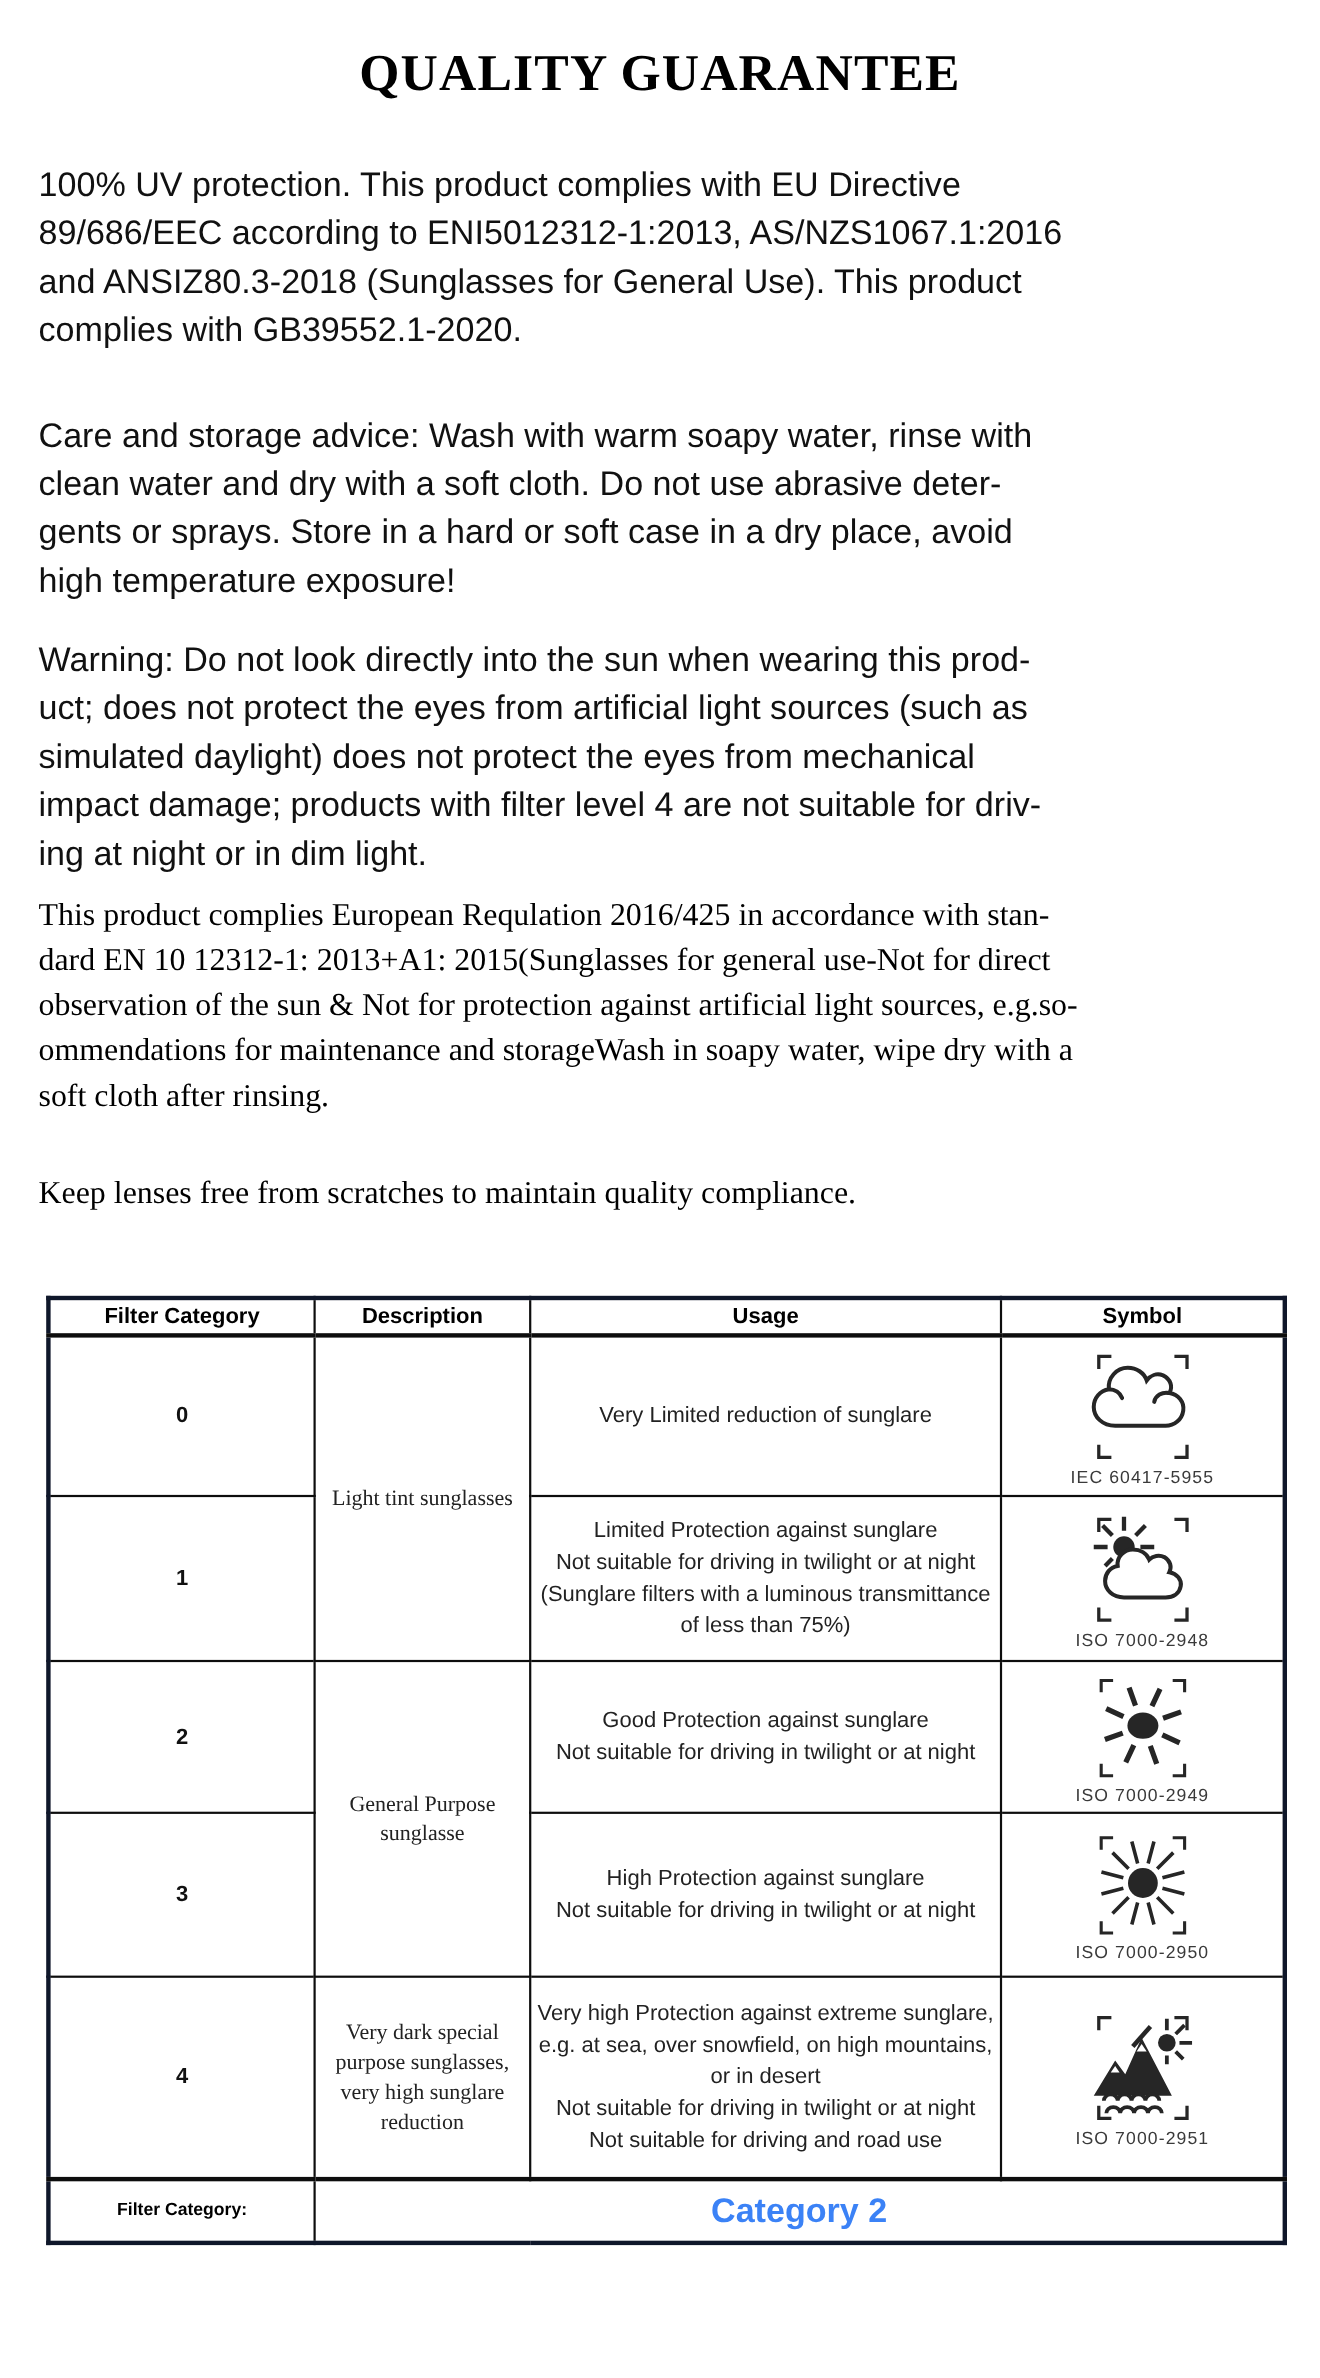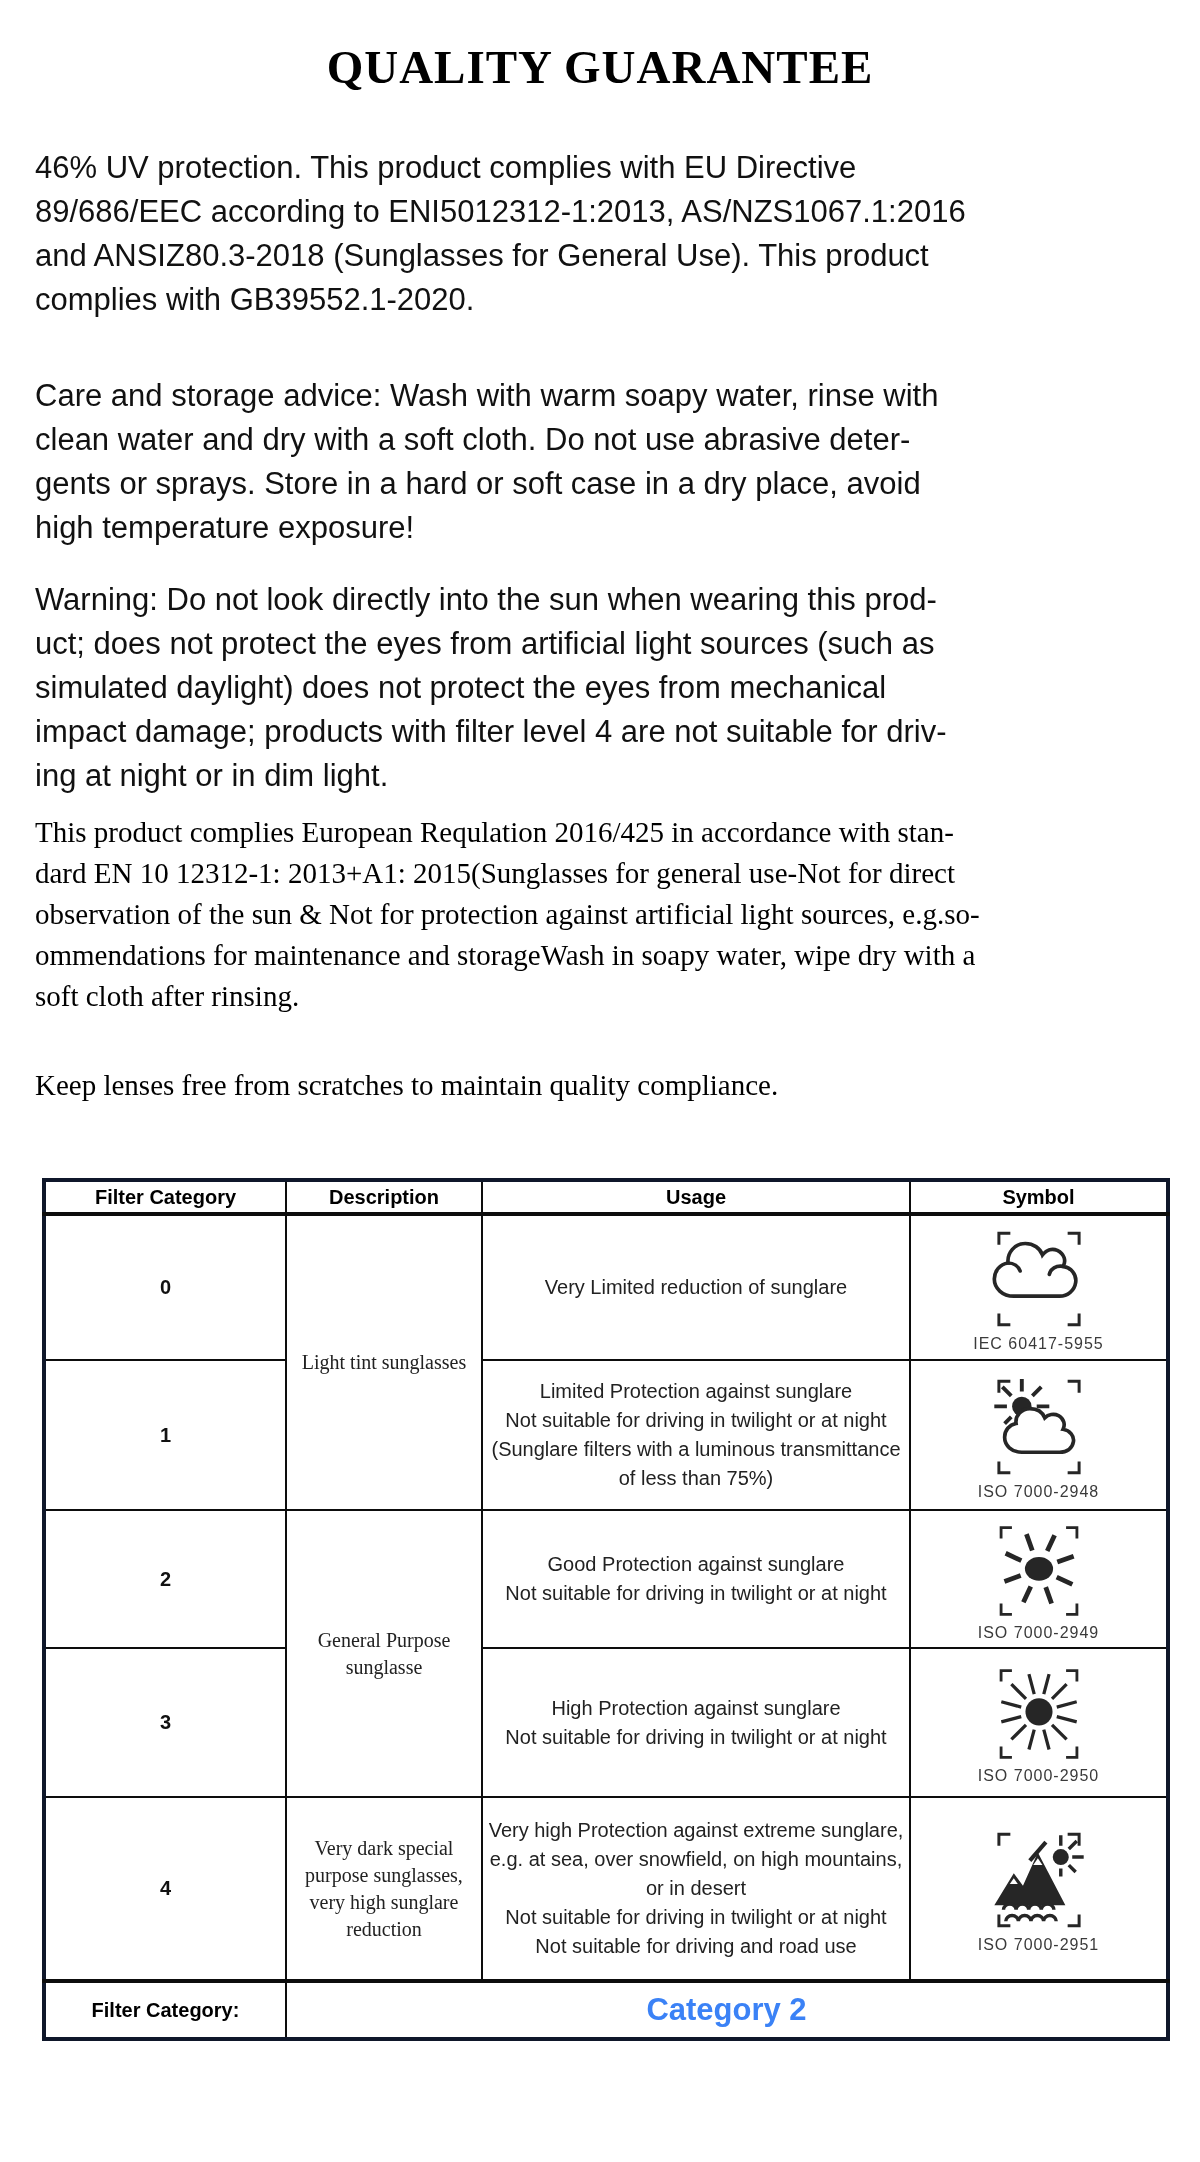--- a/index.html
+++ b/index.html
@@ -36,32 +36,32 @@
   }
   tr.rh0{height:146px;} tr.rh1{height:150px;} tr.rh2{height:138px;}
   tr.rh3{height:149px;} tr.rh4{height:184px;} tr.rhf{height:58px;}
   td.cat{font-weight:700;font-size:20px;color:#111;}
   td.desc{font-size:20px;line-height:27px;color:#222;font-family:Liberation Serif, serif;}
   td.usage{font-size:20px;line-height:29px;color:#222;}
   td.sym{vertical-align:middle;}
   td.sym svg{display:block;margin:2px auto 0 auto;}
   .caption{font-size:16px;letter-spacing:1px;color:#3a3a3a;margin-top:1px;}
   tr.footer td{border-top:4px solid #0d0d0d;}
-  td.flabel{font-weight:700;font-size:20px;text-align:left;padding-left:4px;color:#000;}
+  td.flabel{font-weight:700;font-size:16px;text-align:left;padding-left:4px;color:#000;}
   td.fvalue{font-weight:700;font-size:31px;color:#3b82f6;}
 </style>
 </head>
 <body>
 
 <div class="page">
 
   <h1 class="title">QUALITY GUARANTEE</h1>
 
   <div class="para sans p1">
-    <div class="ln">46% UV protection. This product complies with EU Directive</div>
+    <div class="ln">100% UV protection. This product complies with EU Directive</div>
     <div class="ln">89/686/EEC according to ENI5012312-1:2013, AS/NZS1067.1:2016</div>
     <div class="ln">and ANSIZ80.3-2018 (Sunglasses for General Use). This product</div>
     <div class="ln">complies with GB39552.1-2020.</div>
   </div>
 
   <div class="para sans p2">
     <div class="ln">Care and storage advice: Wash with warm soapy water, rinse with</div>
     <div class="ln">clean water and dry with a soft cloth. Do not use abrasive deter-</div>
     <div class="ln">gents or sprays. Store in a hard or soft case in a dry place, avoid</div>
     <div class="ln">high temperature exposure!</div>

